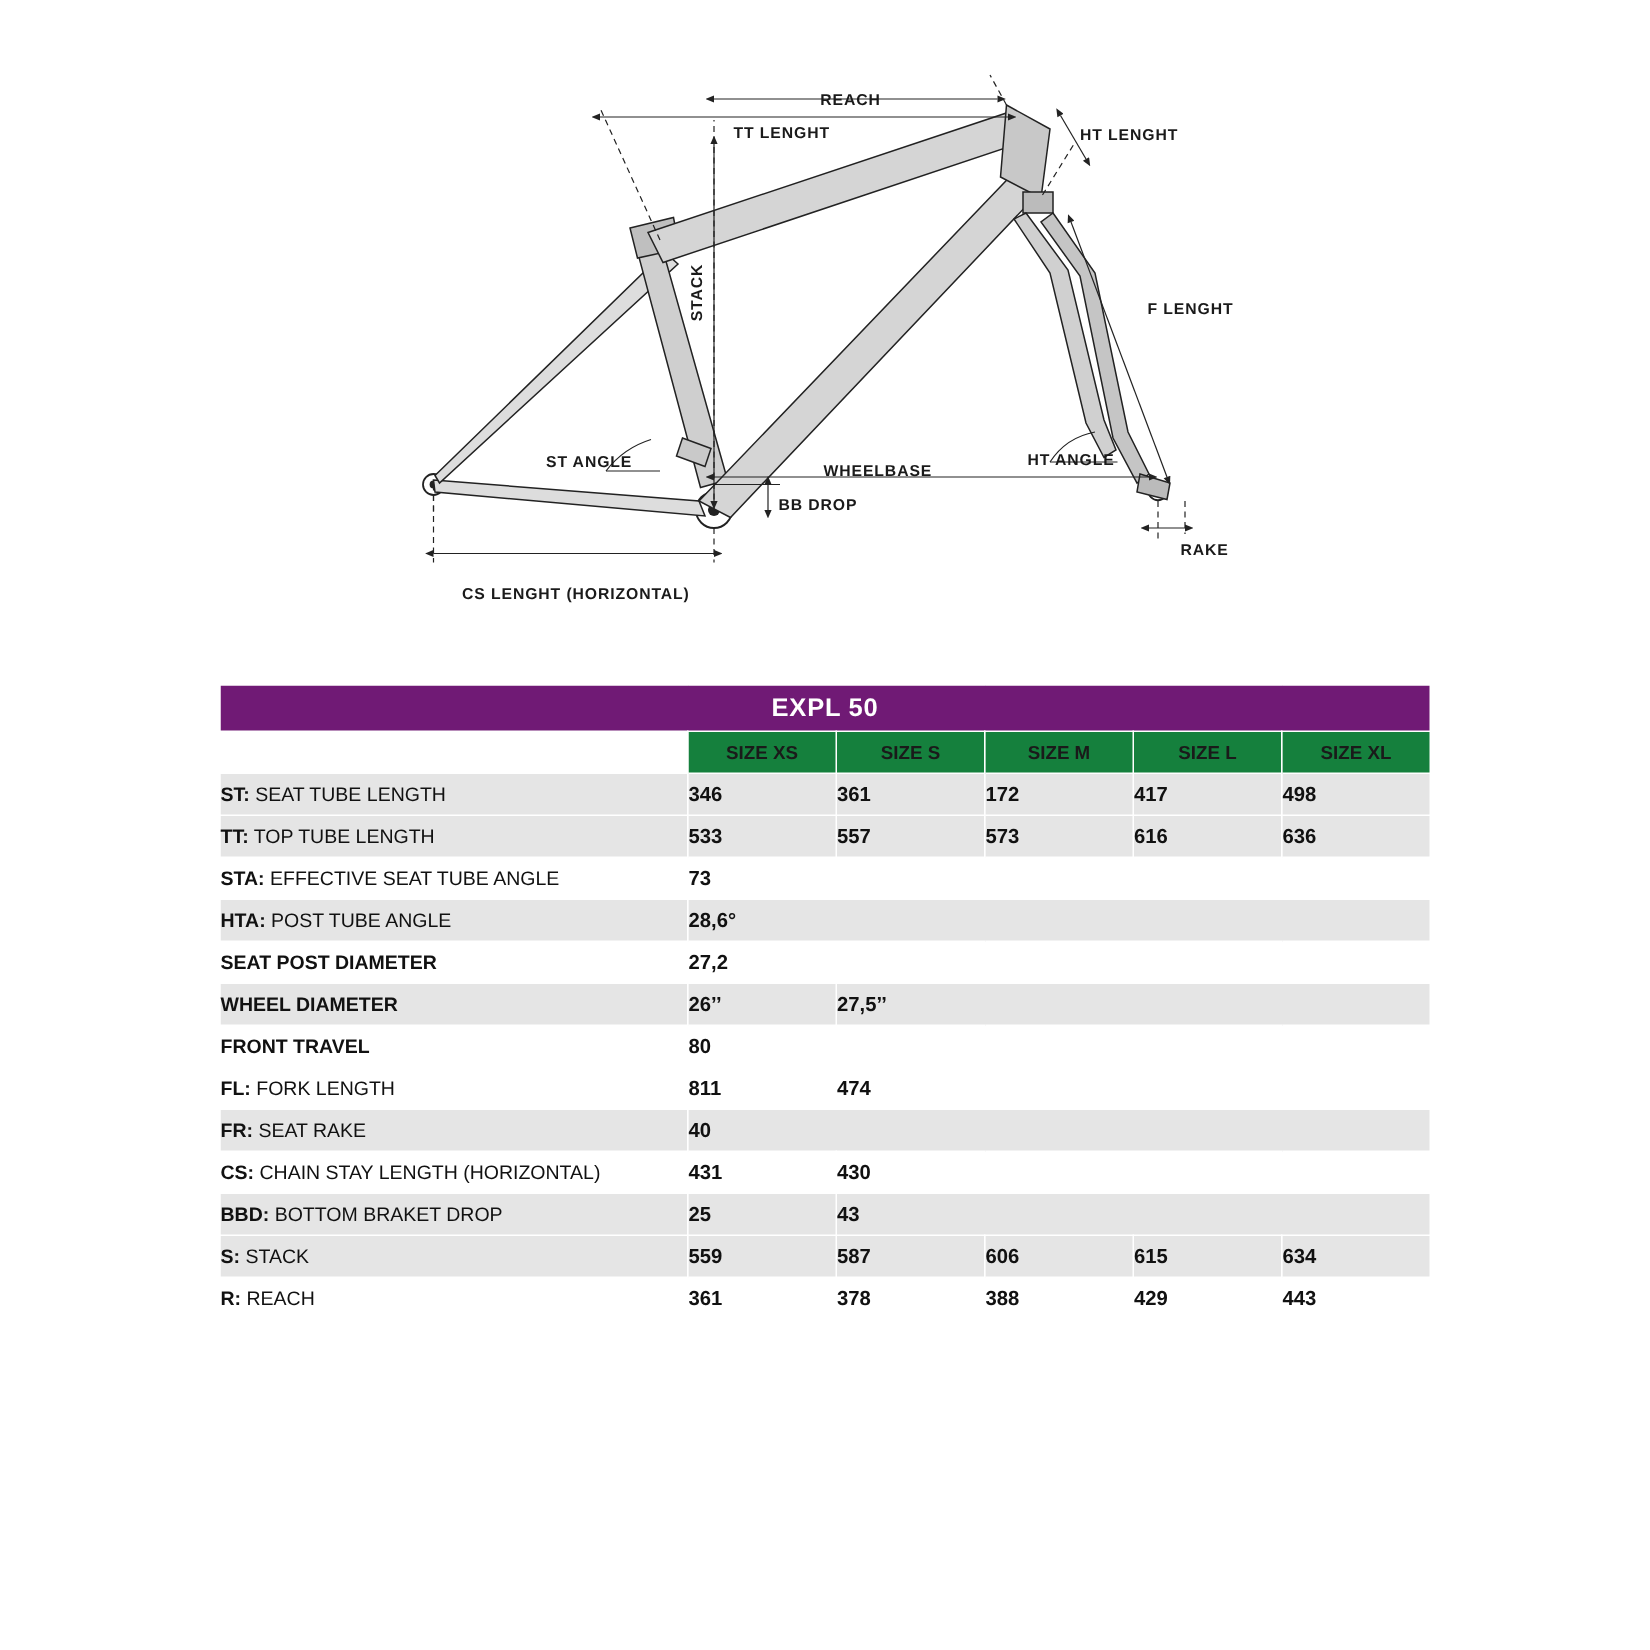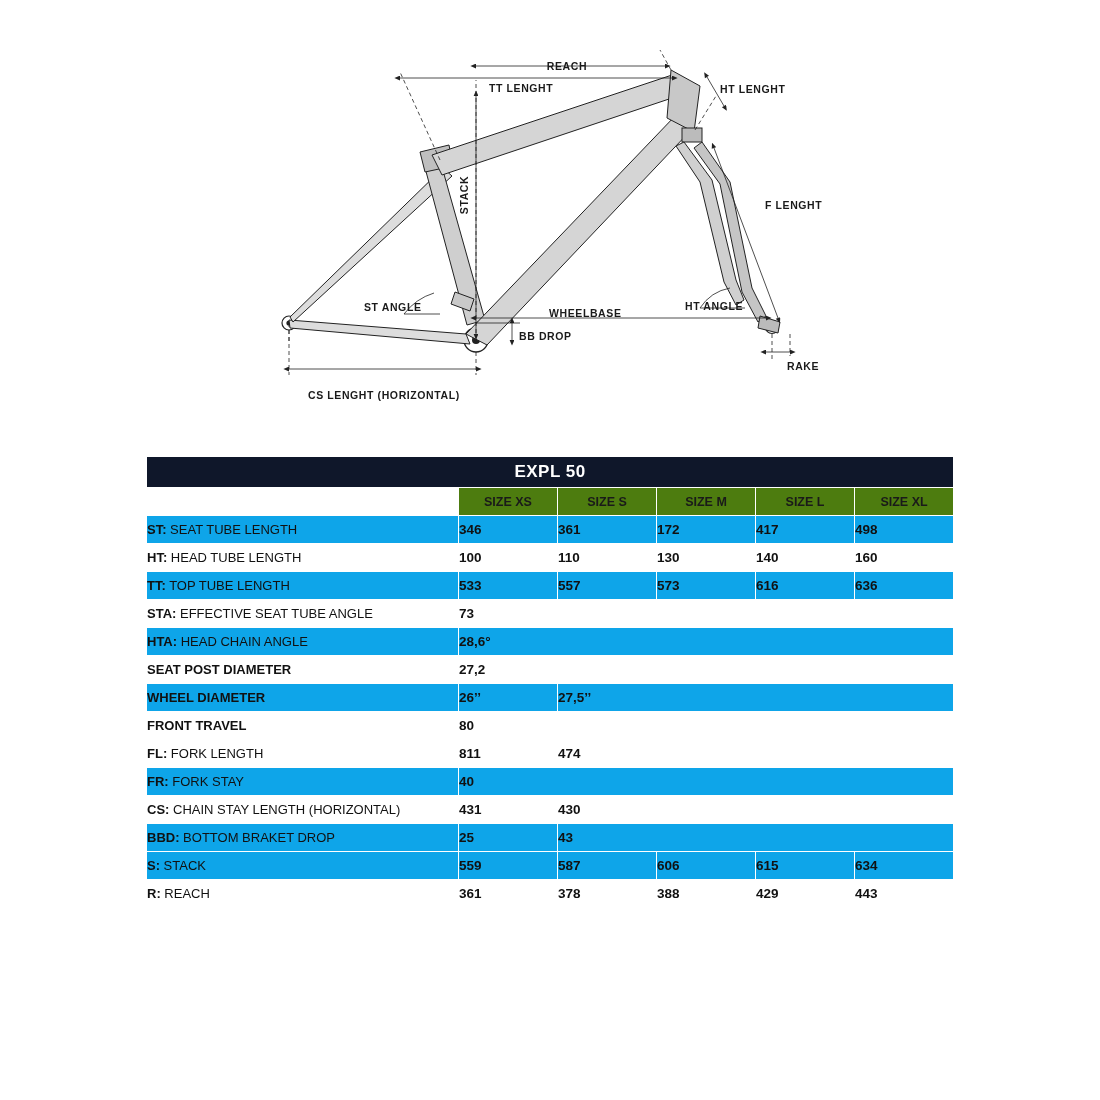--- a/index.html
+++ b/index.html
@@ -46,43 +46,43 @@
     border-collapse: collapse;
     width: 808px;
     table-layout: fixed;
   }
   table#geo-table td, table#geo-table th {
     border: 1px solid #ffffff;
     padding: 0;
     margin: 0;
   }
   .title-row td {
-    background: #0f172a;
+    background: #701a75;
     color: #ffffff;
     text-align: center;
     font-size: 17px;
     font-weight: 700;
     letter-spacing: 0.5px;
     height: 30px;
     border: 1px solid #1a1a1a;
   }
   .head-row td {
-    background: #4d7c0f;
+    background: #15803d;
     color: #1a1a1a;
     text-align: center;
     font-size: 12.5px;
     font-weight: 700;
     height: 26px;
     border: 1px solid #ffffff;
   }
   .head-row td.lbl {
     background: #ffffff;
     border: 1px solid #ffffff;
   }
-  tr.shade td { background: #0ea5e9; }
+  tr.shade td { background: #e5e5e5; }
   tr.plain td { background: #ffffff; }
   td.lbl {
     text-align: left;
     padding-left: 7px;
     font-size: 13px;
     font-weight: 400;
     height: 27px;
     white-space: nowrap;
   }
   td.lbl b { font-weight: 700; }
@@ -220,42 +220,34 @@
           <td>SIZE XL</td>
         </tr>
         <tr class="shade">
           <td class="lbl"><b>ST:</b><span> SEAT TUBE LENGTH</span></td>
           <td class="val">346</td>
           <td class="val">361</td>
           <td class="val">172</td>
           <td class="val">417</td>
           <td class="val">498</td>
         </tr>
-        <tr class="plain">
-          <td class="lbl"><b>HT:</b><span> HEAD TUBE LENGTH</span></td>
-          <td class="val">100</td>
-          <td class="val">110</td>
-          <td class="val">130</td>
-          <td class="val">140</td>
-          <td class="val">160</td>
-        </tr>
         <tr class="shade">
           <td class="lbl"><b>TT:</b><span> TOP TUBE LENGTH</span></td>
           <td class="val">533</td>
           <td class="val">557</td>
           <td class="val">573</td>
           <td class="val">616</td>
           <td class="val">636</td>
         </tr>
         <tr class="plain">
           <td class="lbl"><b>STA:</b><span> EFFECTIVE SEAT TUBE ANGLE</span></td>
           <td class="val" colspan="5">73</td>
         </tr>
         <tr class="shade">
-          <td class="lbl"><b>HTA:</b><span> HEAD CHAIN ANGLE</span></td>
+          <td class="lbl"><b>HTA:</b><span> POST TUBE ANGLE</span></td>
           <td class="val" colspan="5">28,6°</td>
         </tr>
         <tr class="plain">
           <td class="lbl"><b>SEAT POST DIAMETER</b><span></span></td>
           <td class="val" colspan="5">27,2</td>
         </tr>
         <tr class="shade">
           <td class="lbl"><b>WHEEL DIAMETER</b><span></span></td>
           <td class="val">26’’</td>
           <td class="val" colspan="4">27,5’’</td>
@@ -263,21 +255,21 @@
         <tr class="plain">
           <td class="lbl"><b>FRONT TRAVEL</b><span></span></td>
           <td class="val" colspan="5">80</td>
         </tr>
         <tr class="plain">
           <td class="lbl"><b>FL:</b><span> FORK LENGTH</span></td>
           <td class="val">811</td>
           <td class="val" colspan="4">474</td>
         </tr>
         <tr class="shade">
-          <td class="lbl"><b>FR:</b><span> FORK STAY</span></td>
+          <td class="lbl"><b>FR:</b><span> SEAT RAKE</span></td>
           <td class="val" colspan="5">40</td>
         </tr>
         <tr class="plain">
           <td class="lbl"><b>CS:</b><span> CHAIN STAY LENGTH (HORIZONTAL)</span></td>
           <td class="val">431</td>
           <td class="val" colspan="4">430</td>
         </tr>
         <tr class="shade">
           <td class="lbl"><b>BBD:</b><span> BOTTOM BRAKET DROP</span></td>
           <td class="val">25</td>

